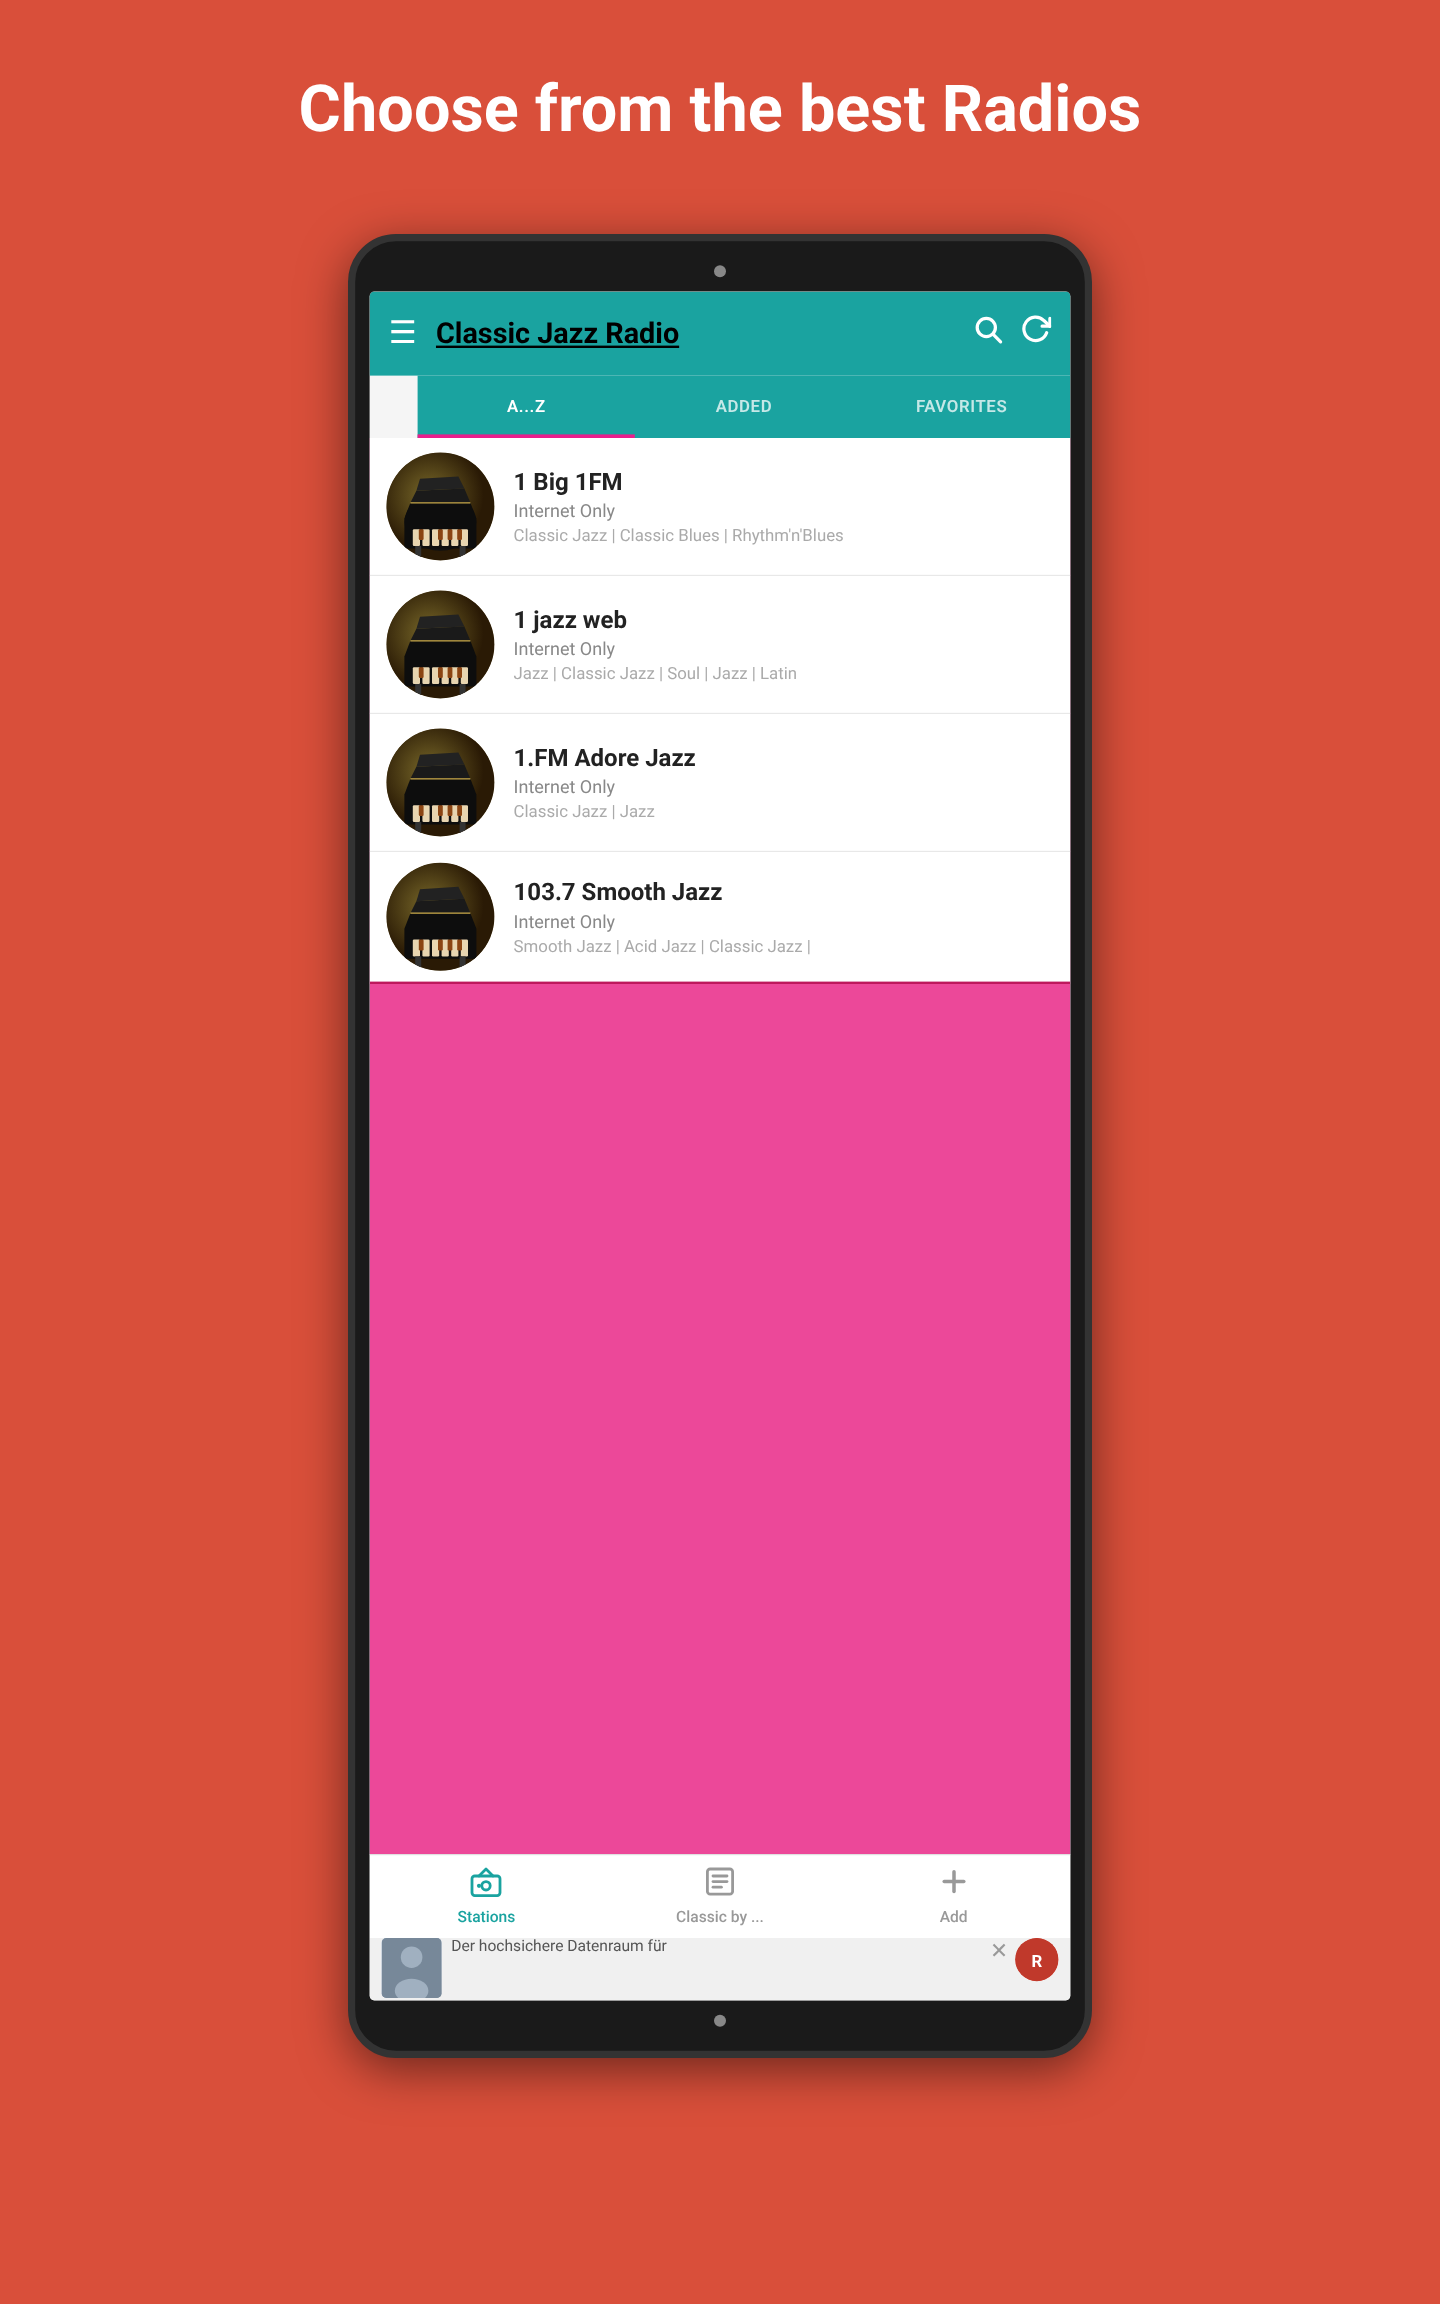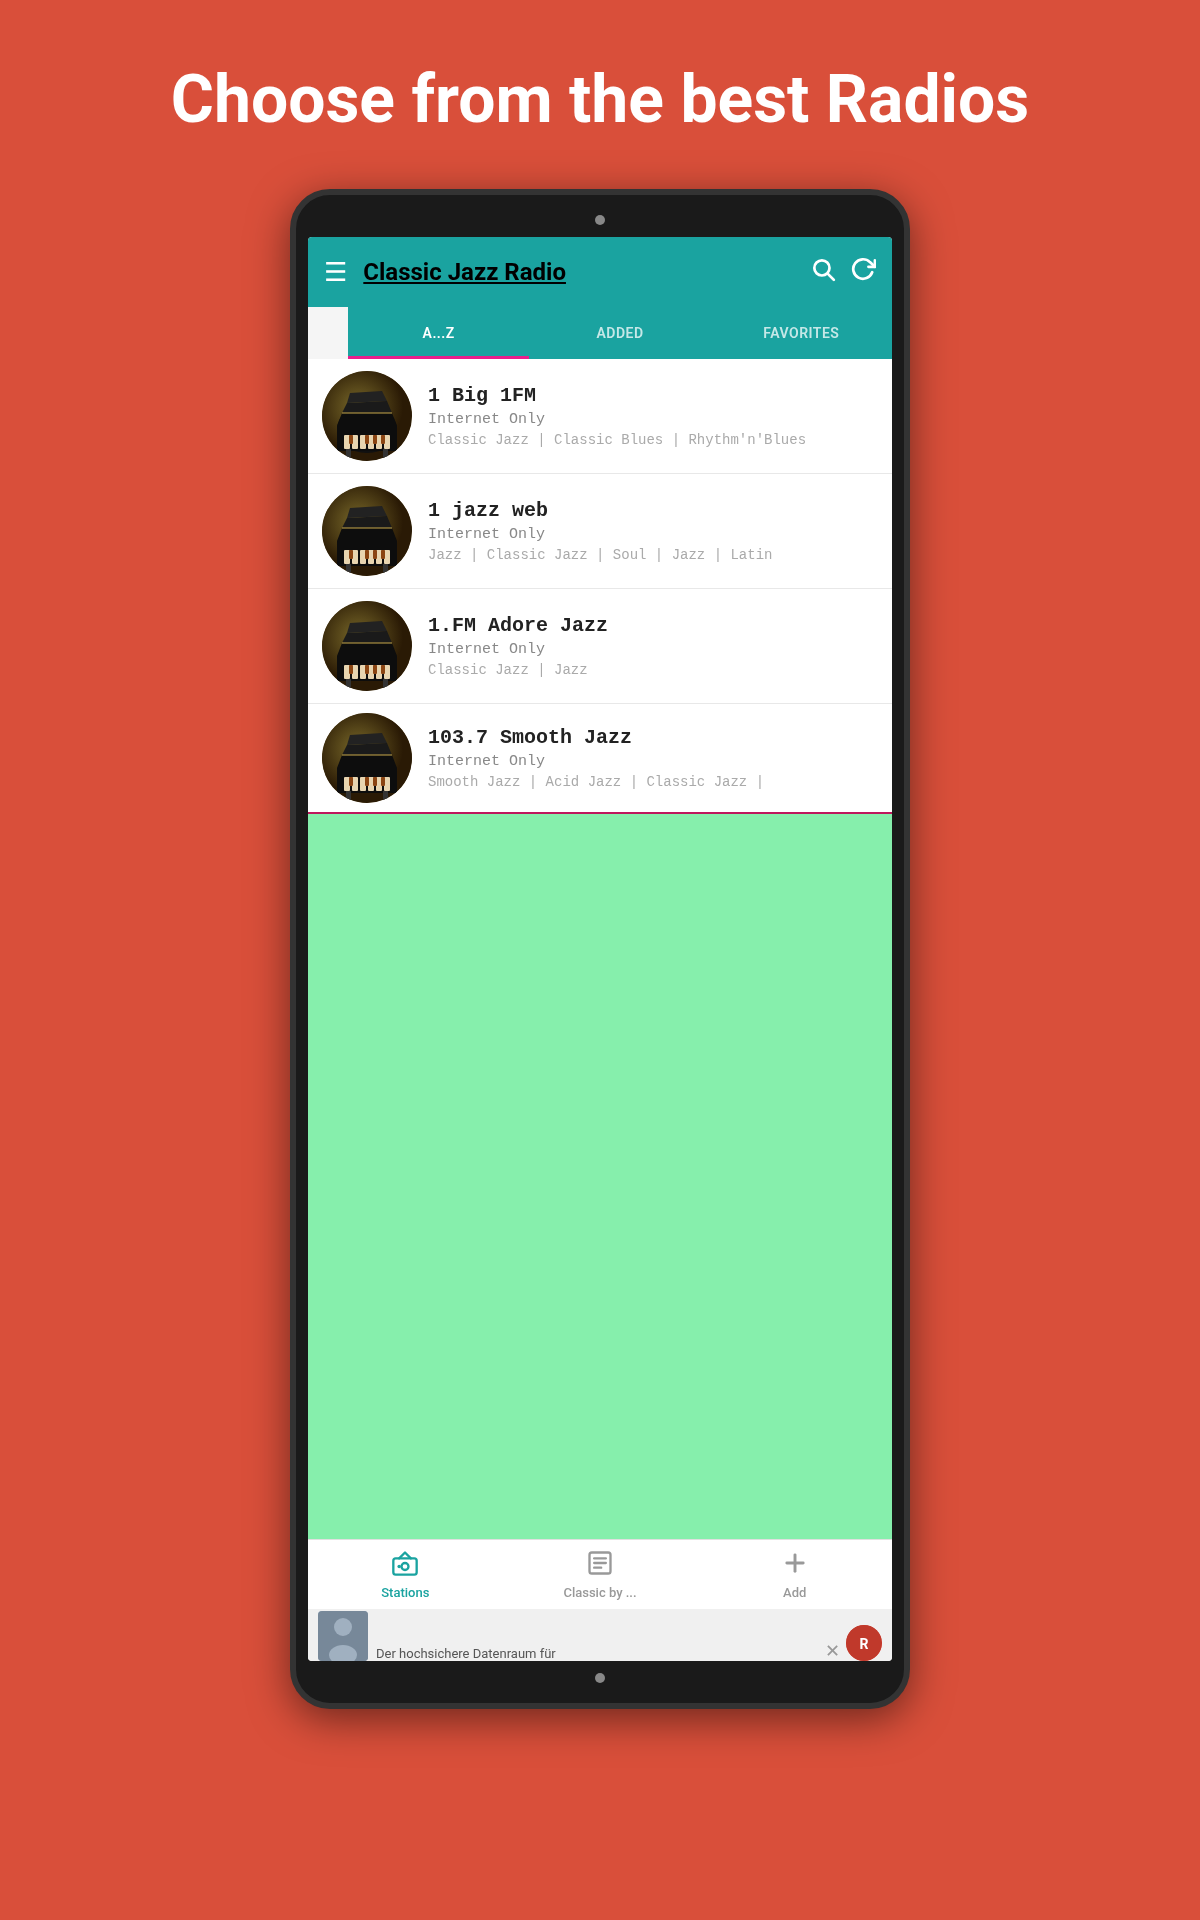--- a/index.html
+++ b/index.html
@@ -9,25 +9,25 @@
       background-color: #d94f3a;
       font-family: 'Roboto', Arial, sans-serif;
       display: flex;
       flex-direction: column;
       align-items: center;
       overflow: hidden;
     }
 
     .page-title {
       color: white;
-      font-size: 66px;
+      font-size: 54px;
       font-weight: 700;
       text-align: center;
       margin-top: 60px;
-      margin-bottom: 50px;
+      margin-bottom: 70px;
       line-height: 1.2;
     }
 
     
     .tablet-frame {
       width: 620px;
       height: 1520px;
       background: #1a1a1a;
       border-radius: 40px;
       border: 6px solid #333;
@@ -136,22 +136,21 @@
       left: 0;
       right: 0;
       height: 3px;
       background: #e91e8c;
     }
 
     
     .station-list {
       flex: 1;
       overflow-y: auto;
-      background: #86efac;
-      font-family: Liberation Mono, monospace;
+      background: #ec4899;
     }
 
     .station-item {
       display: flex;
       align-items: center;
       padding: 12px 14px;
       border-bottom: 1px solid #e8e8e8;
       cursor: pointer;
       background: white;
     }
@@ -236,21 +235,21 @@
       font-size: 13px;
       color: #999;
       font-weight: 500;
     }
 
     
     .ad-banner {
       background: #f0f0f0;
       height: 52px;
       display: flex;
-      align-items: flex-end;
+      align-items: flex-start;
       padding: 0 10px;
       flex-shrink: 0;
       overflow: hidden;
       position: relative;
     }
 
     .ad-thumb {
       width: 50px;
       height: 50px;
       background: #ddd;

